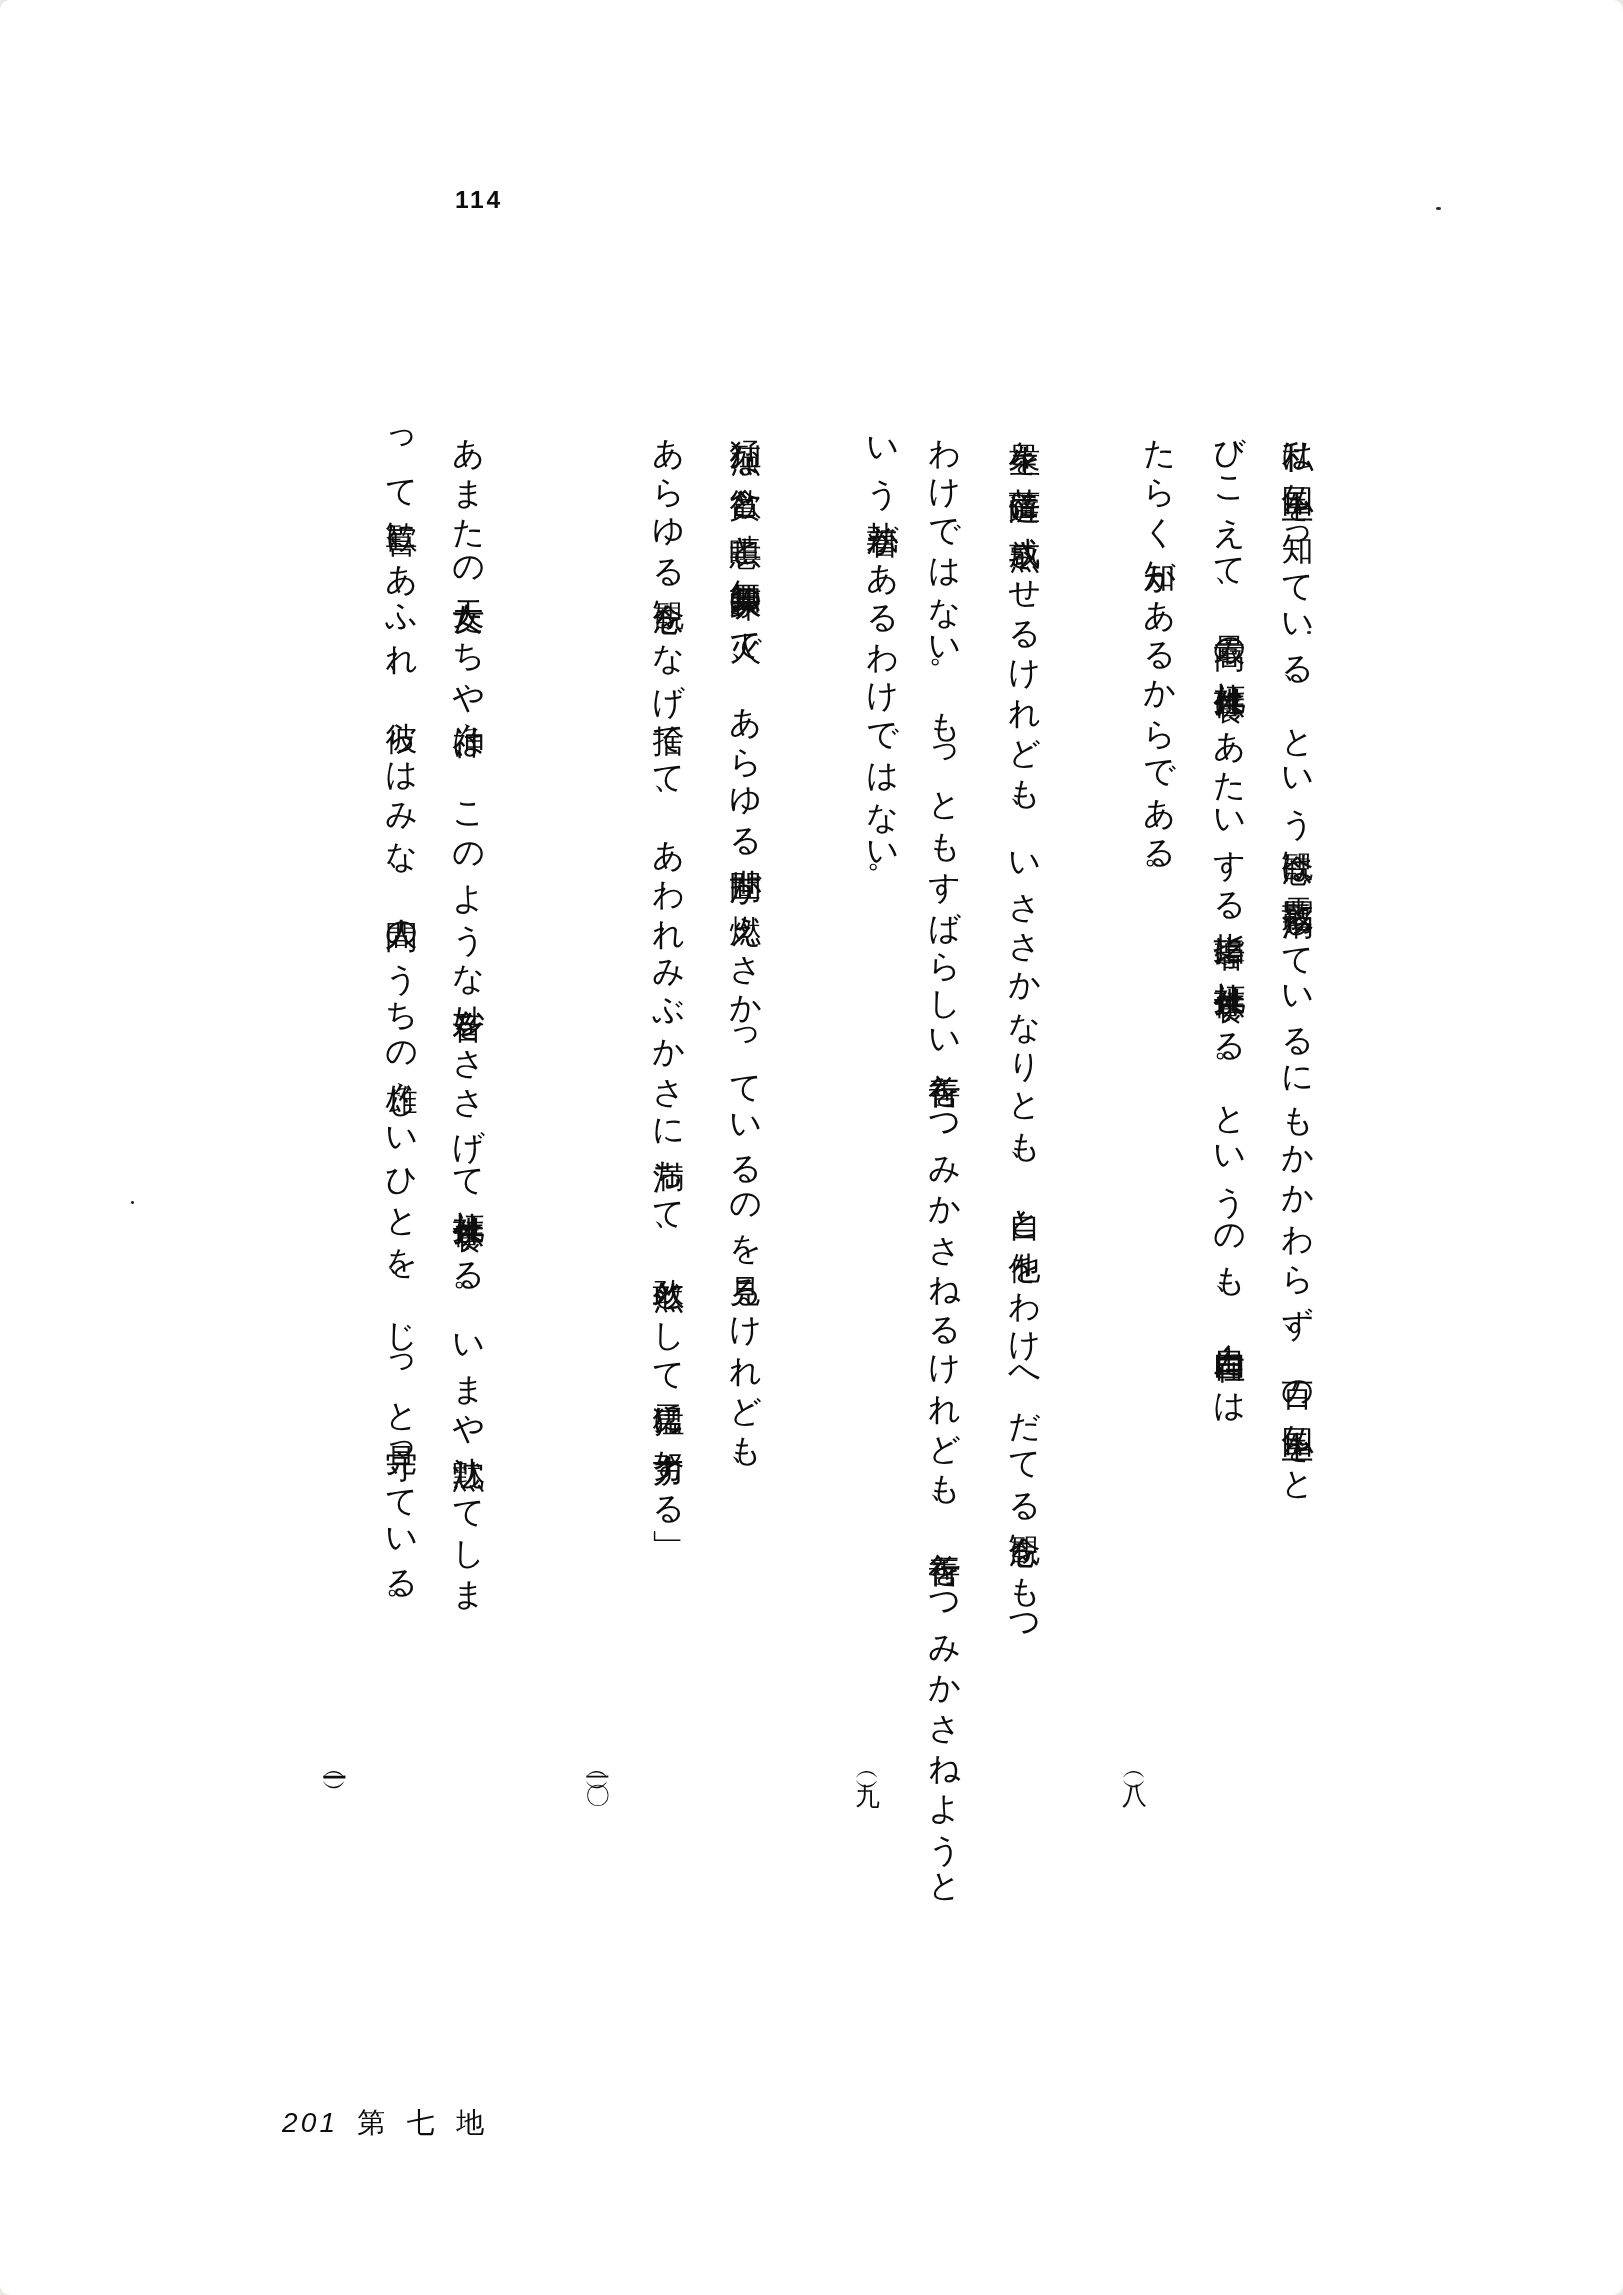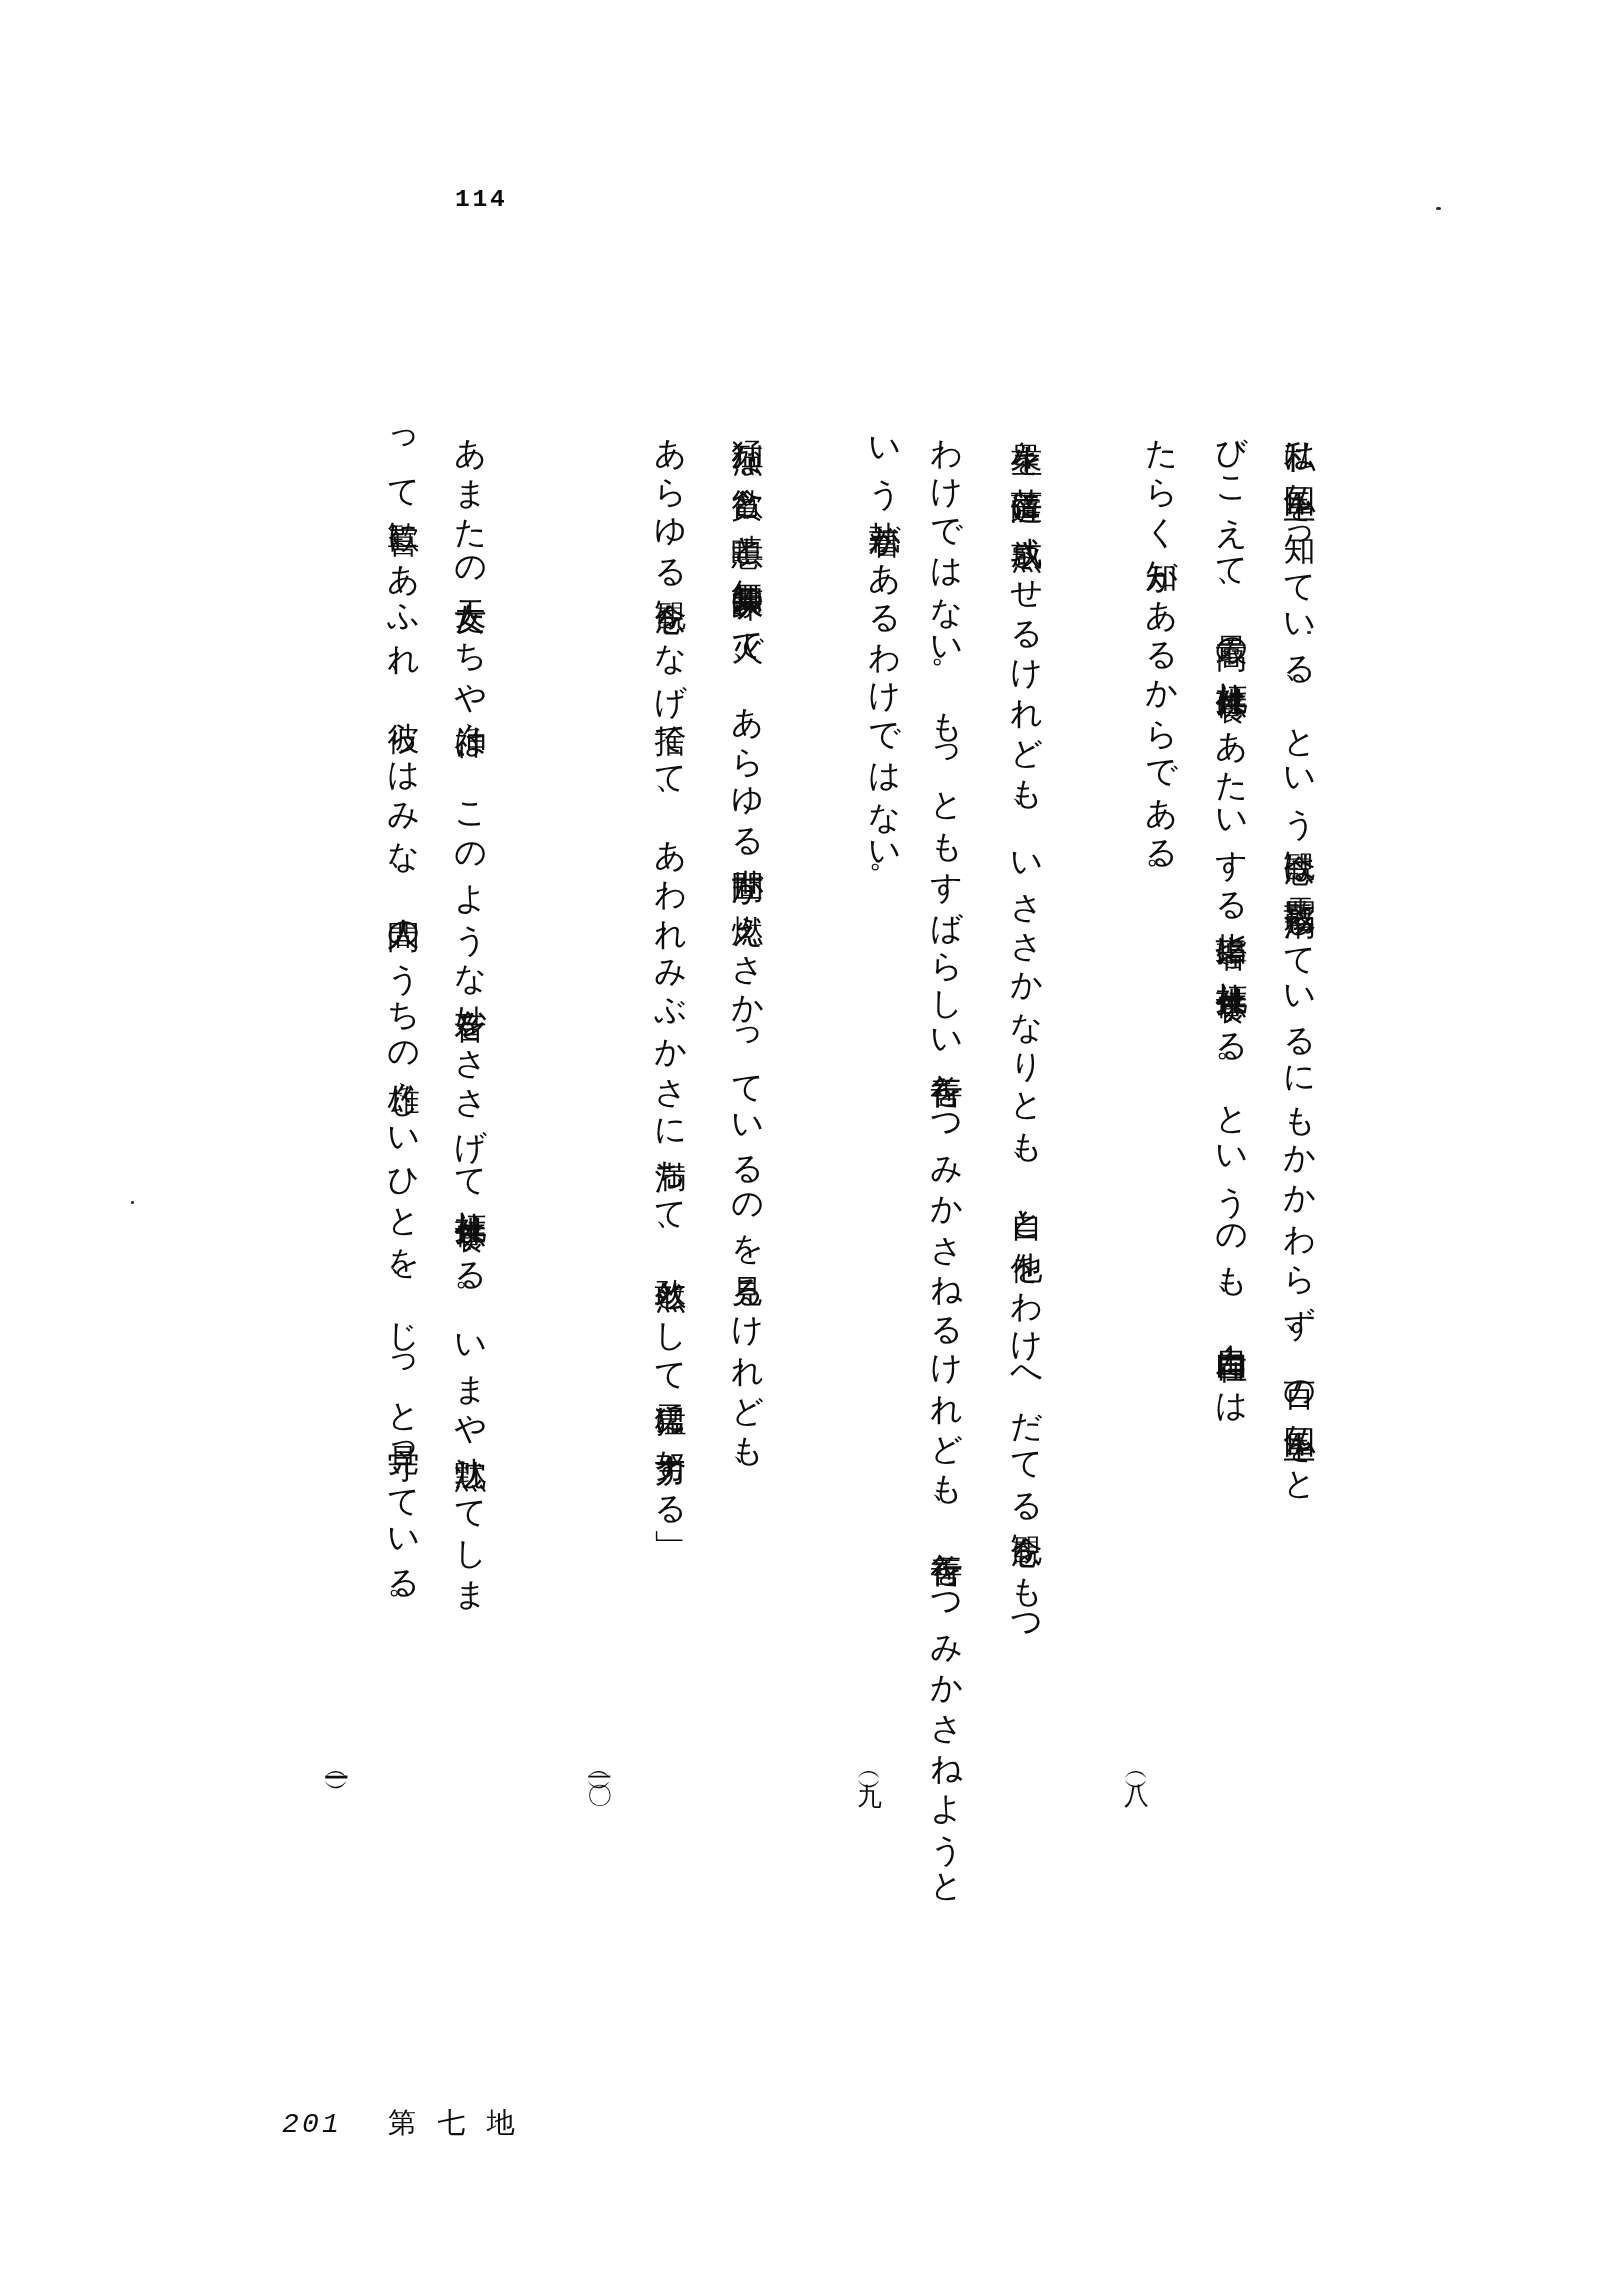--- a/index.html
+++ b/index.html
@@ -5,23 +5,24 @@
   html, body {
     margin: 0;
     padding: 0;
     background: #e8e8e4;
   }
   .page {
     position: relative;
     width: 1623px;
     height: 2295px;
     background: #ffffff;
-    font-family: Liberation Mono, monospace;
+    font-family: Liberation Sans, sans-serif;
     color: #0d0d0d;
     overflow: hidden;
+    border-radius: 10px;
   }
   .pagenum {
     position: absolute;
     left: 455px;
     top: 186px;
     font-size: 24.6px;
     letter-spacing: 2.7px;
     font-weight: bold;
   }
   .vcol {
@@ -65,21 +66,21 @@
     position: absolute;
     left: 282px;
     top: 2104px;
     font-size: 28px;
     display: flex;
     align-items: baseline;
   }
   .folio {
     font-style: italic;
     letter-spacing: 3.2px;
-    margin-right: 46px;
+    margin-right: 19px;
   }
   .chapter {
     letter-spacing: 21.4px;
   }
   
   .speck {
     position: absolute;
     background: #2a2a2a;
     border-radius: 50%;
   }

